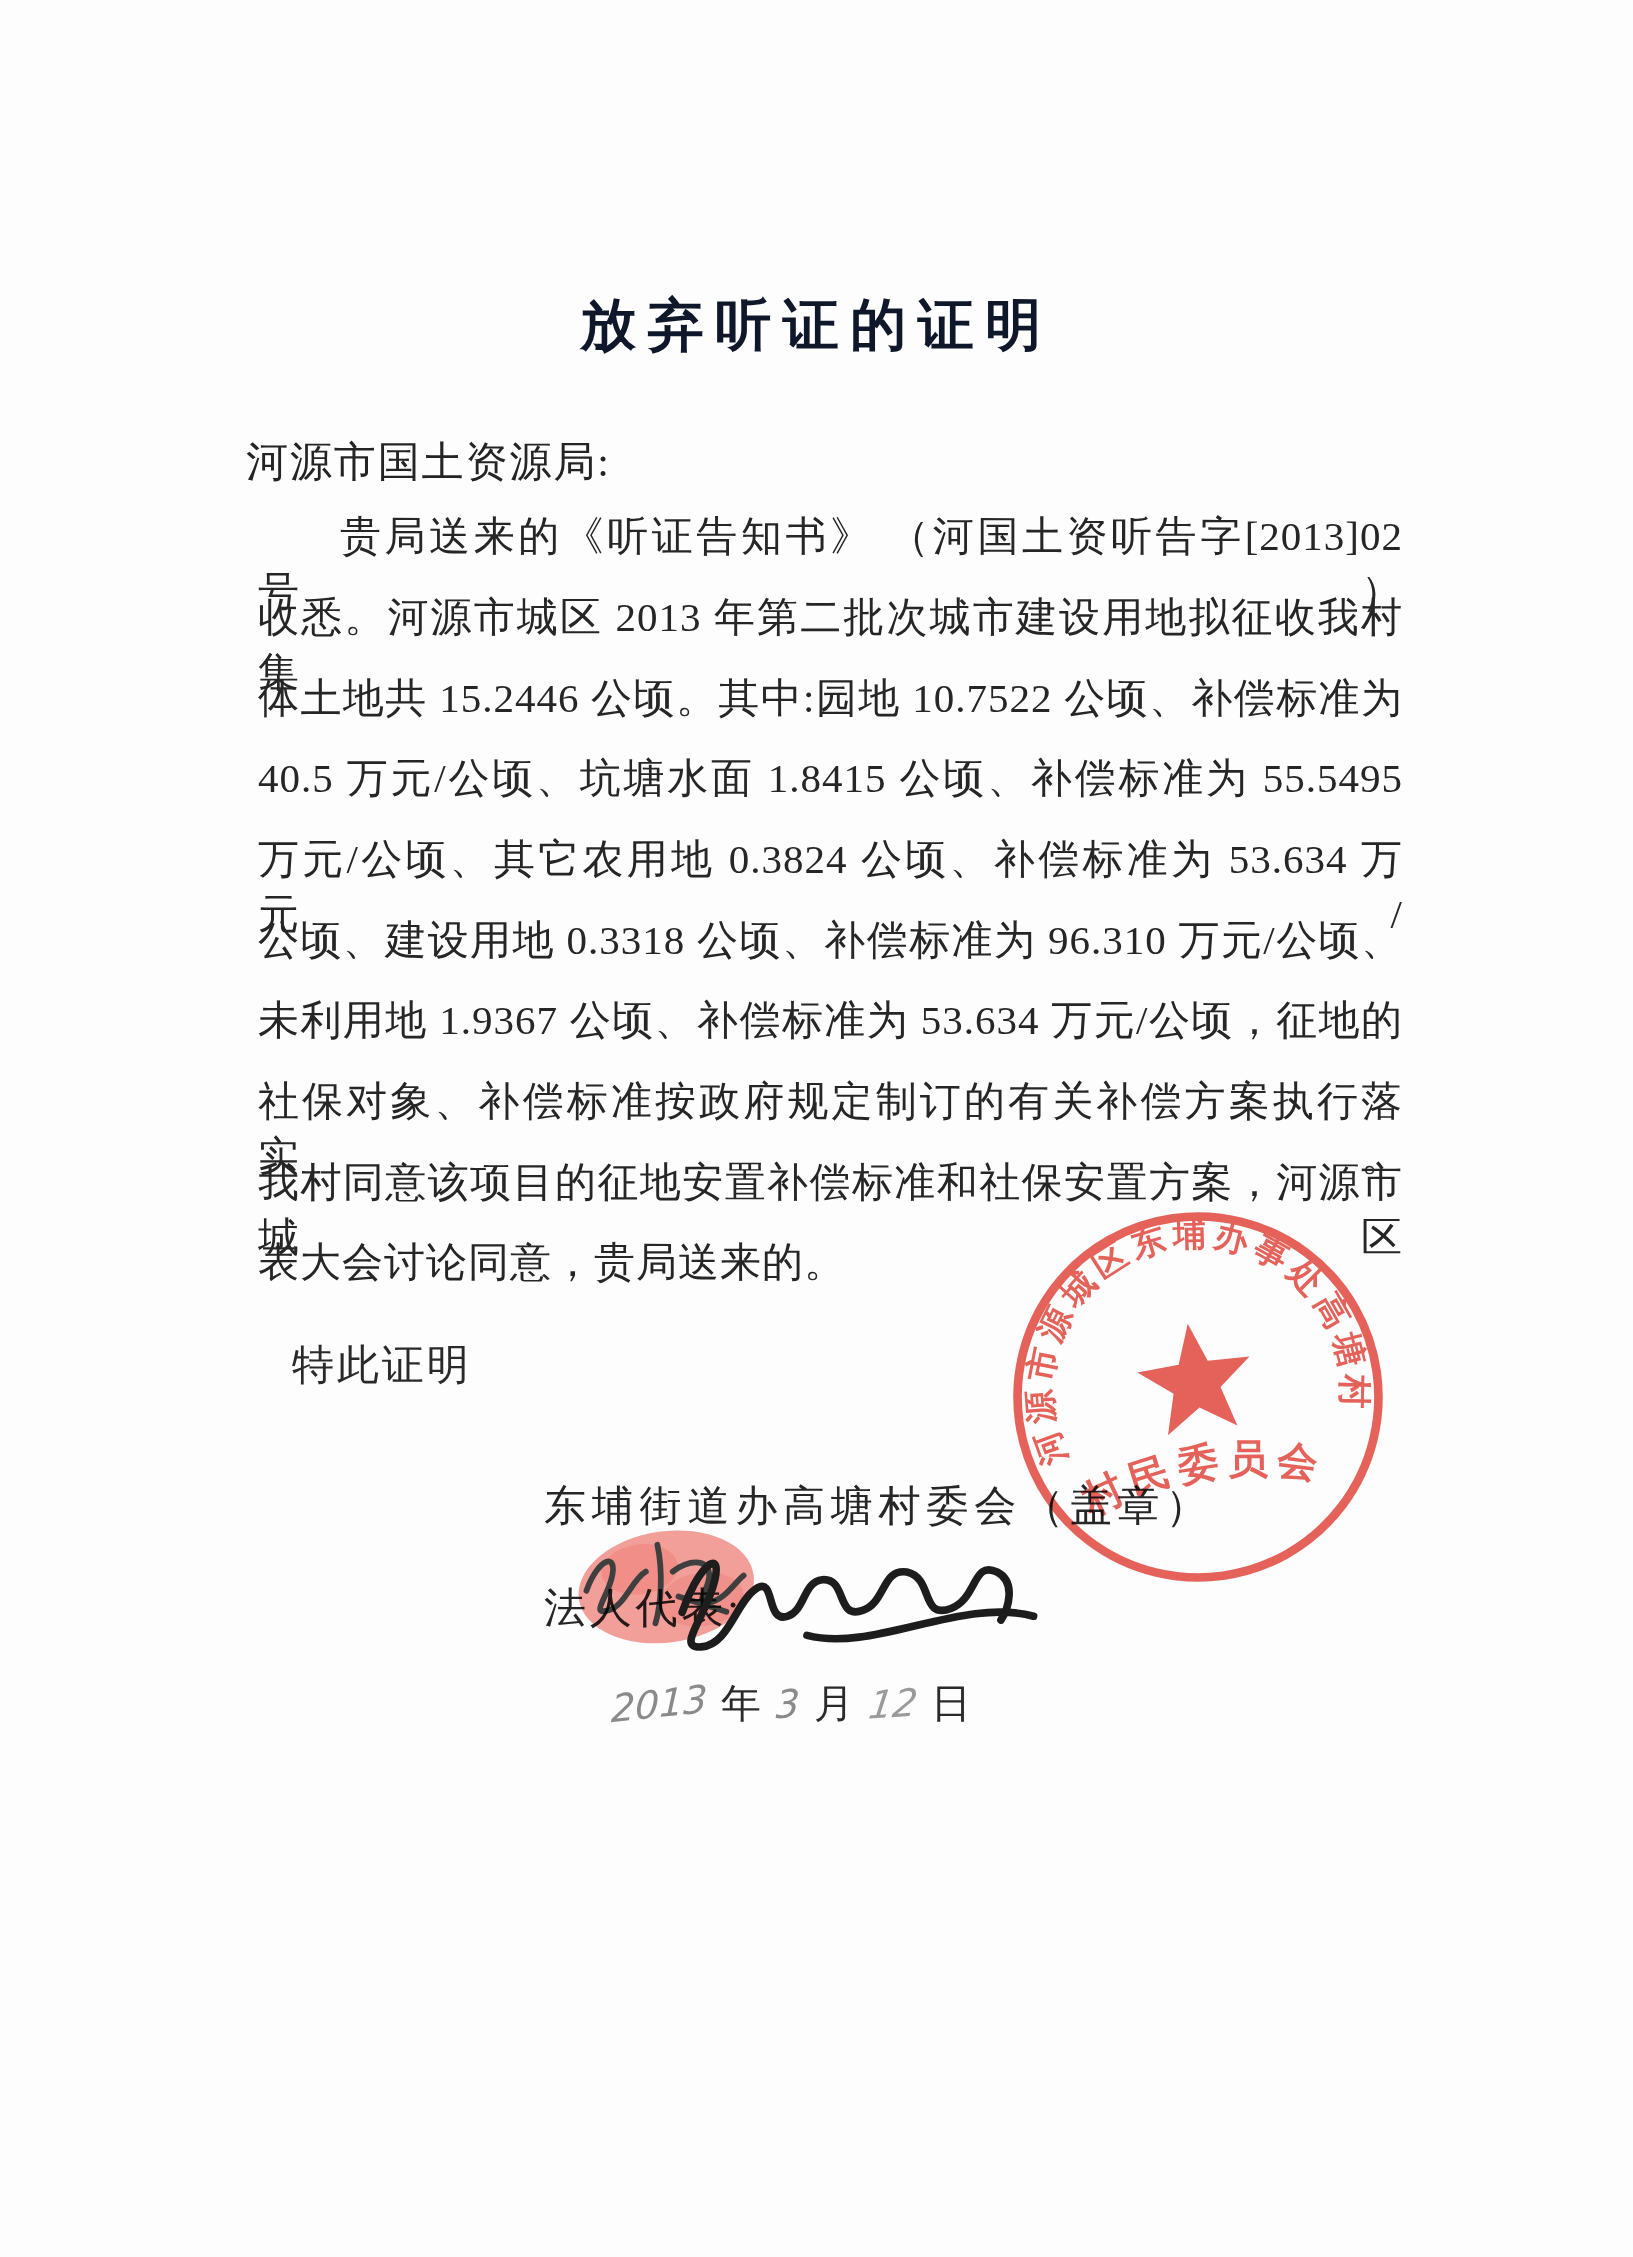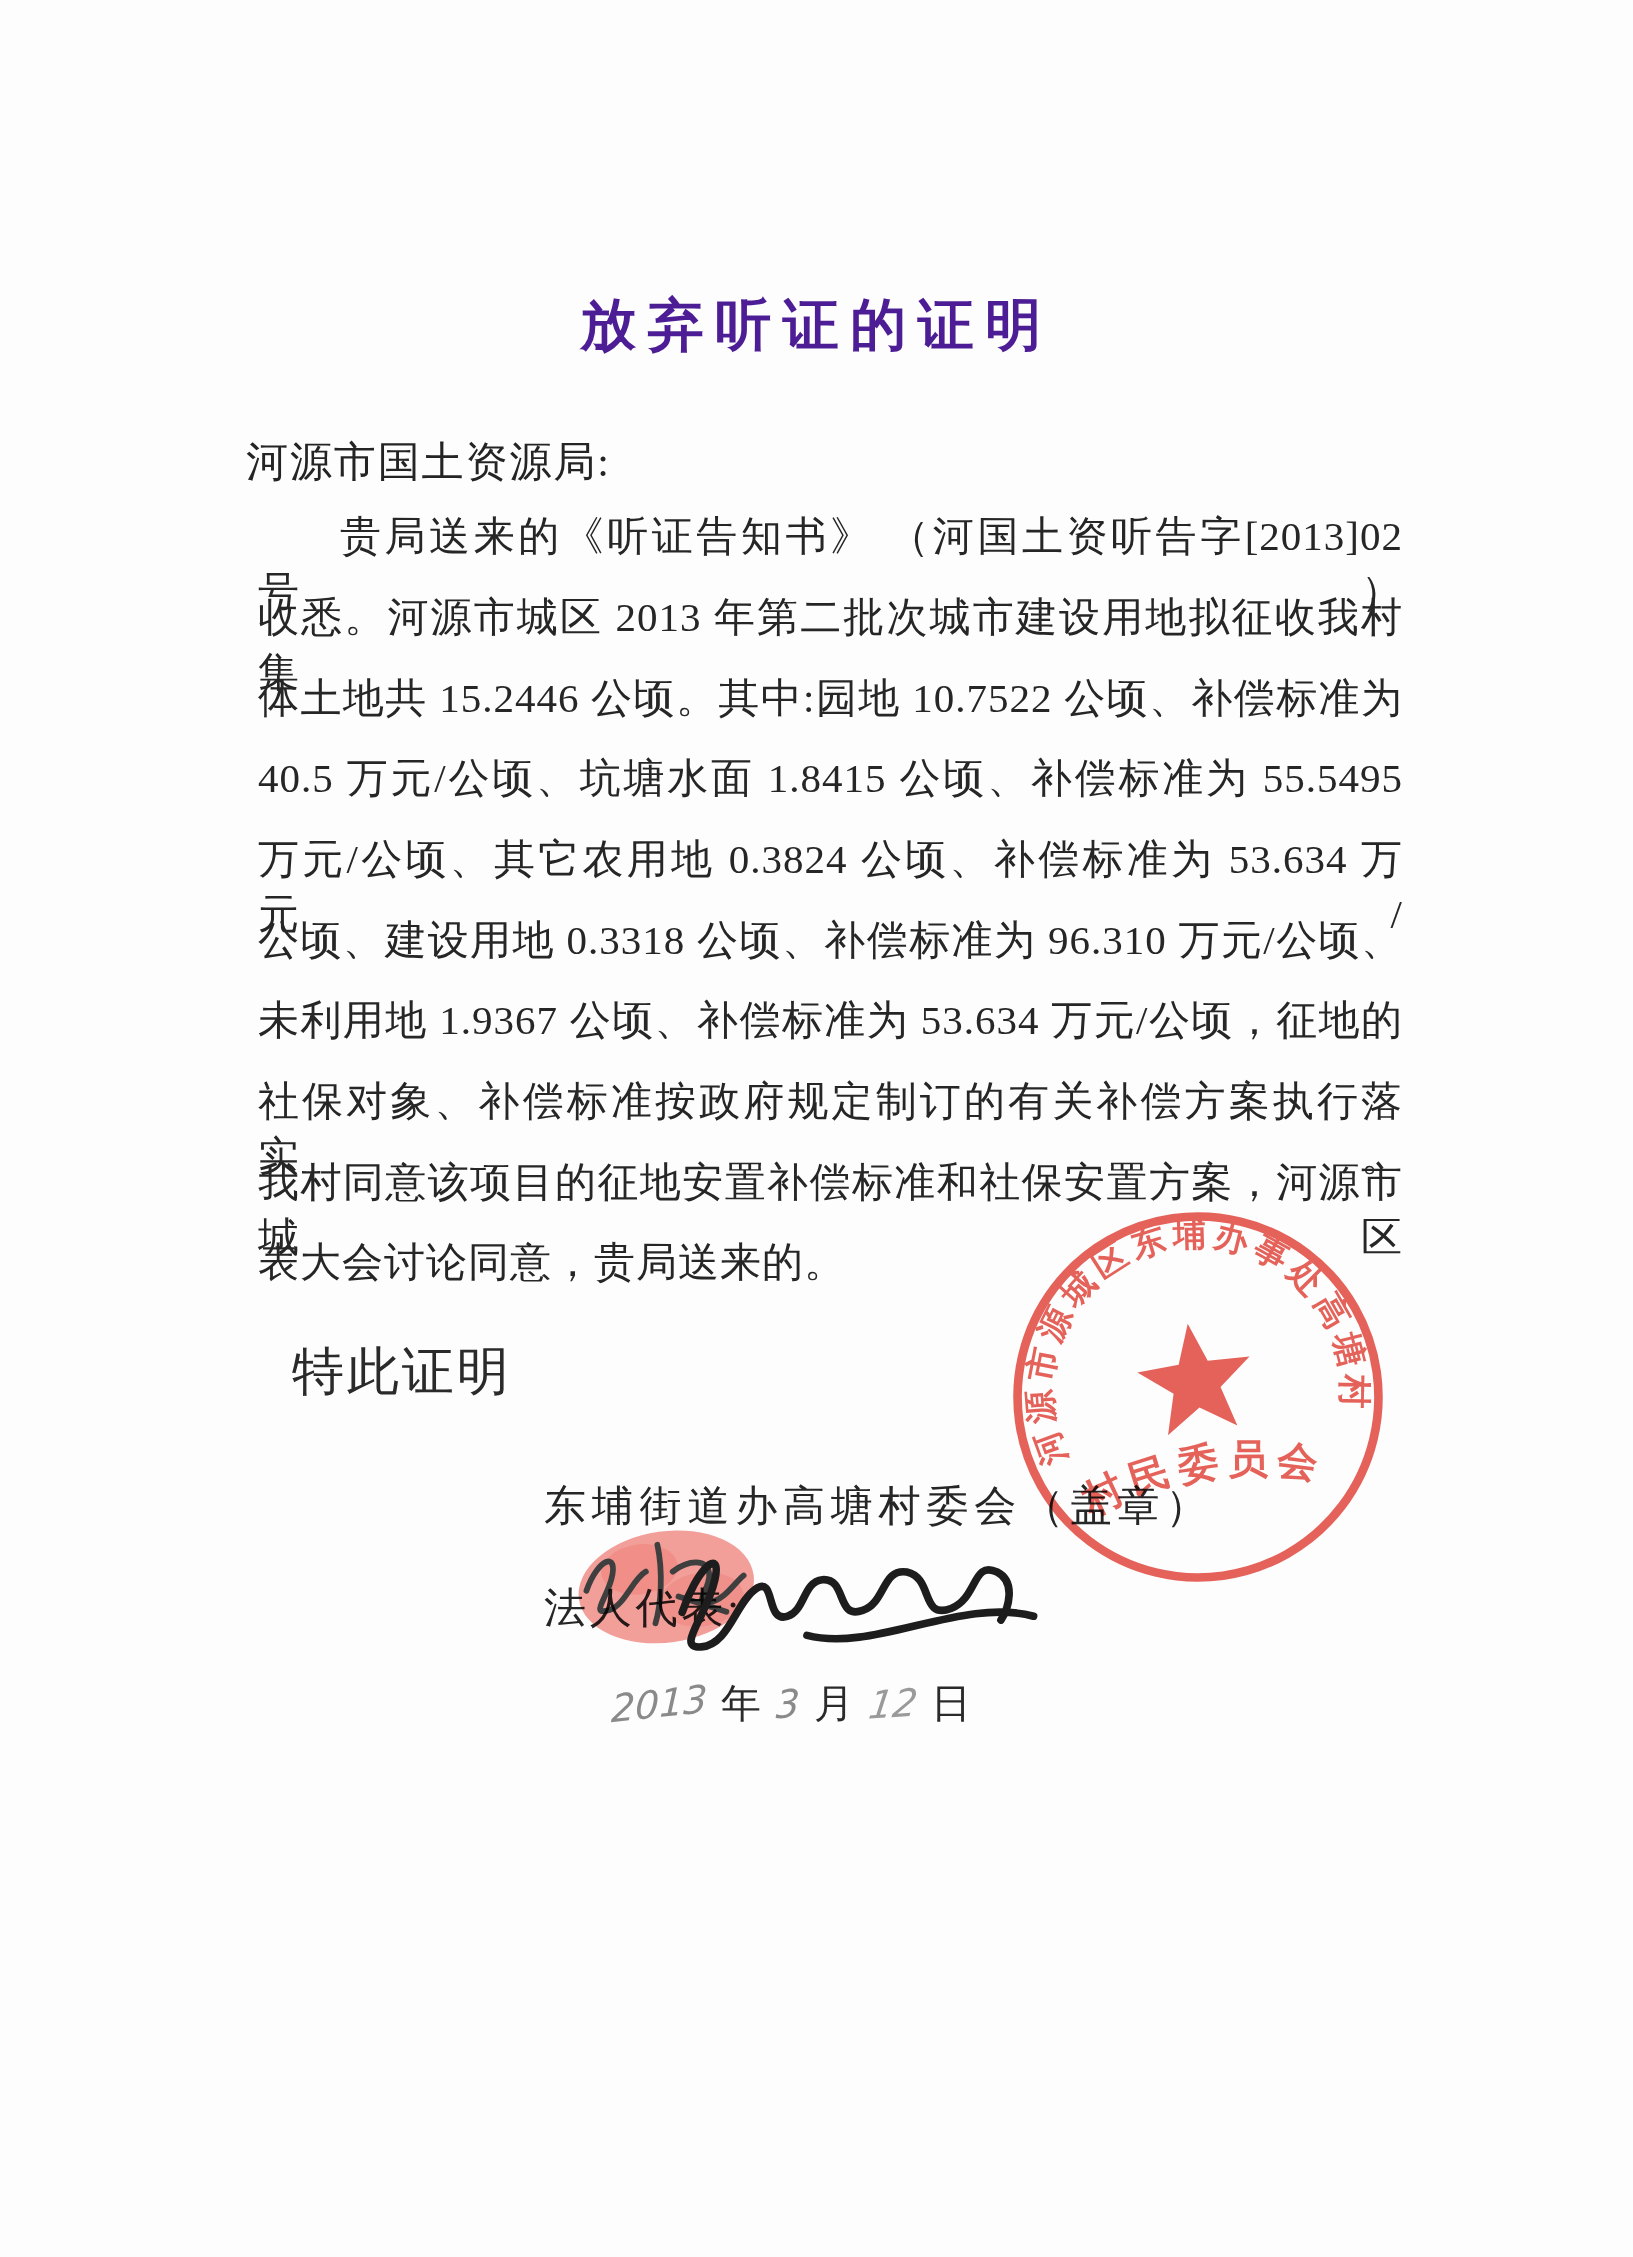--- a/index.html
+++ b/index.html
@@ -4,33 +4,33 @@
 <style>
   html,body{margin:0;padding:0;}
   body{
     width:1633px;height:2258px;background:#ffffff;
     font-family:"Liberation Serif","DejaVu Serif",serif;
     color:#1f1f1f;
   }
   .page{position:relative;width:1633px;height:2258px;background:#fdfdfd;overflow:hidden;}
   .doc-title{
     position:absolute;top:288px;left:0;width:1633px;
-    text-align:center;font-size:56px;font-weight:700;letter-spacing:11.5px;color:#4c1d95;
+    text-align:center;font-size:56px;font-weight:700;letter-spacing:11.5px;color:#0f172a;
   }
   .salutation{
     position:absolute;top:434px;left:246px;font-size:42px;letter-spacing:1.9px;color:#242424;font-family:Liberation Serif, serif;
   }
   .body-line{
     position:absolute;left:246px;width:1145px;font-size:41px;color:#262626;
     text-align:justify;letter-spacing:1px;white-space:normal;margin-left:12px;
   }
   .just{text-align-last:justify;}
   .indent{text-indent:2em;}
   .closing{
-    position:absolute;top:1337px;left:292px;font-size:52px;letter-spacing:2.9px;color:#2a2a2a;
+    position:absolute;top:1337px;left:292px;font-size:42px;letter-spacing:2.9px;color:#2a2a2a;
   }
   .sig-org{
     position:absolute;top:1478px;left:544px;font-size:42px;letter-spacing:5.8px;color:#262626;
   }
   .sig-rep{
     position:absolute;top:1580px;left:544px;font-size:42px;letter-spacing:3.8px;color:#262626;
   }
   .date-line{
     position:absolute;top:1676px;left:611px;font-size:40px;color:#2a2a2a;
     display:flex;align-items:baseline;

